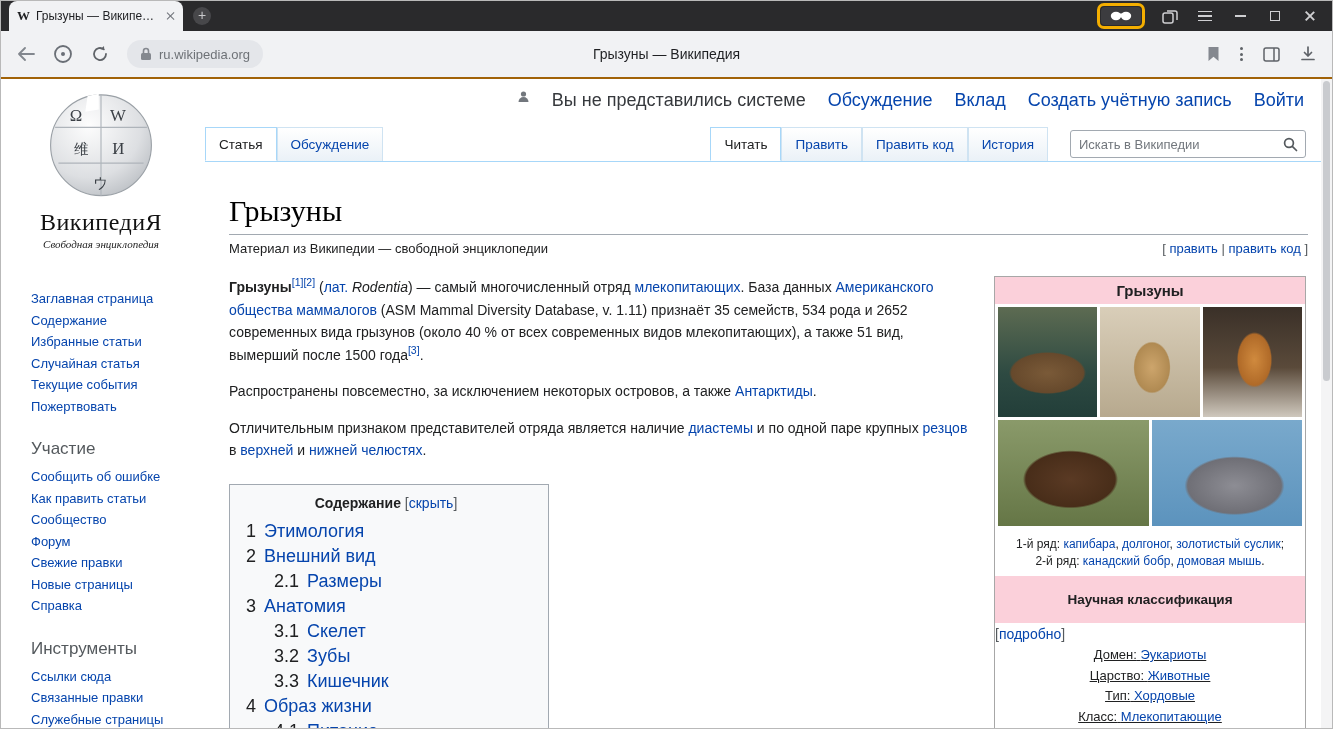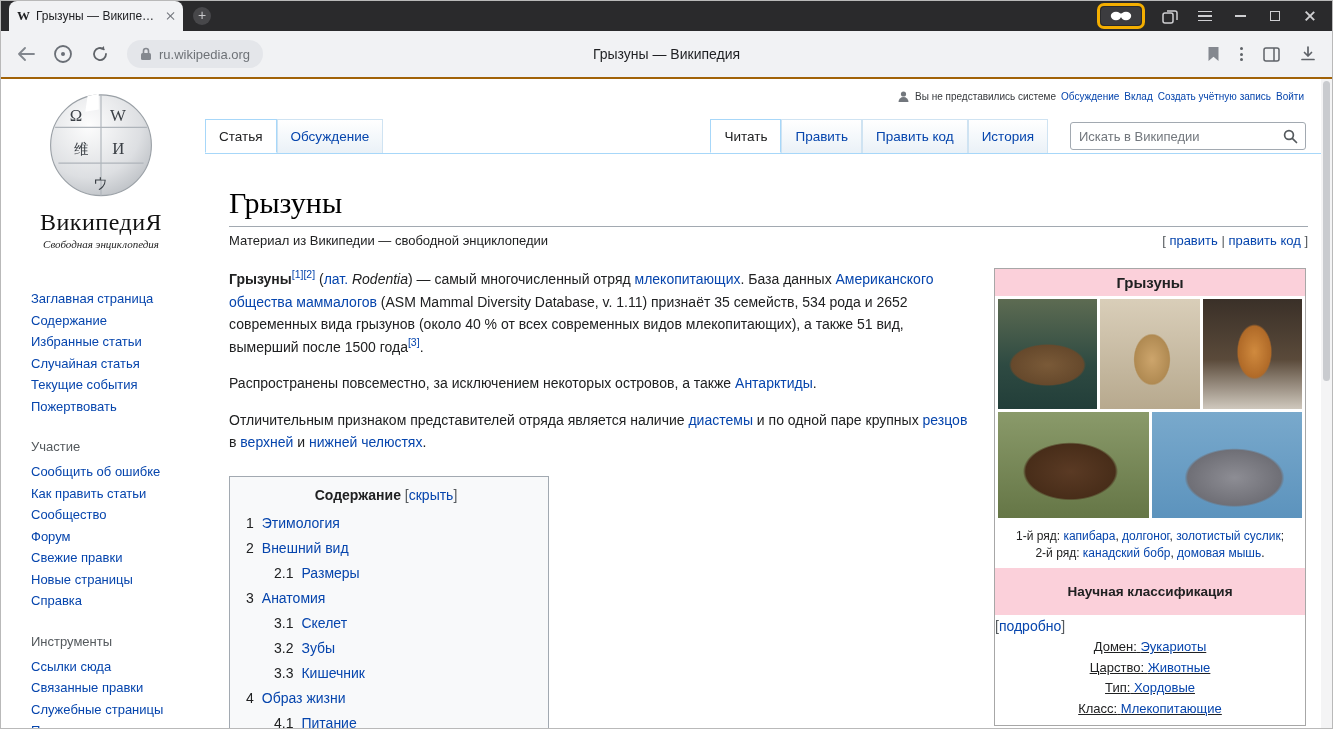--- a/index.html
+++ b/index.html
@@ -42,24 +42,24 @@
   .page { position:relative; height:649px; display:flex; background:#fff; overflow:hidden; }
   a.lk, .lk { color:#0645ad; cursor:pointer; text-decoration:none; }
 
   .sidebar { width:190px; flex:none; padding:8px 0 0 30px; }
   .logo-wrap { width:140px; text-align:center; }
   .wordmark { font-family:"Liberation Serif", serif; font-size:24px; color:#111; margin-top:6px; letter-spacing:.5px; }
   .tagline { font-family:"Liberation Serif", serif; font-style:italic; font-size:11px; color:#222; margin-top:2px; }
   .sb-nav { list-style:none; margin-top:38px; }
   .sb-nav li { font-size:13px; line-height:21.5px; }
   .sb-sec { margin-top:22px; }
-  .sb-title { font-size:13px; color:#54595d; padding-bottom:7px; }
+  .sb-title { font-size:17px; color:#54595d; padding-bottom:7px; }
 
   .main { flex:1; position:relative; padding-right:4px; }
-  .personal { display:flex; justify-content:flex-end; align-items:center; gap:5px; padding:11px 24px 0 0; font-size:10px; }
+  .personal { display:flex; justify-content:flex-end; gap:22px; padding:11px 24px 0 0; font-size:18px; }
   .personal .anon { color:#36393d; }
 
   .tabstrip { display:flex; align-items:flex-end; margin:16px 0 0 14px; border-bottom:1px solid #a7d7f9; padding-right:22px; }
   .vtab { height:34px; line-height:34px; padding:0 13px; font-size:13.5px; background:linear-gradient(#ffffff,#eaf1f7); border:1px solid #cfe3f2; border-bottom:none; color:#0645ad; white-space:nowrap; }
   .vtab.active { background:#fff; color:#202122; border-color:#a7d7f9; border-bottom:1px solid #fff; margin-bottom:-1px; }
   .vtabs { display:flex; }
   .vtabs.right { margin-left:auto; }
   .searchbox { margin:0 0 3px 22px; width:236px; height:28px; border:1px solid #a2a9b1; border-radius:3px; background:#fff; display:flex; align-items:center; }
   .search-input { border:none; outline:none; flex:1; height:100%; padding:0 4px 0 8px; font-size:13px; font-family:"Liberation Sans",sans-serif; color:#6d28d9; background:transparent; }
   .search-input::placeholder { color:#72777d; }
@@ -72,21 +72,21 @@
   .seg-b { font-weight:700; }
   .seg-a { color:#0645ad; cursor:pointer; }
   .seg-i { font-style:italic; }
   .seg-gr { color:#54595d; }
   sup.seg-ref { color:#0645ad; font-size:10.5px; line-height:0; cursor:pointer; }
 
   
   .toc { display:inline-block; border:1px solid #a2a9b1; background:#f8f9fa; padding:10px 22px 14px 16px; margin-top:8px; min-width:320px; }
   .toc-head { text-align:center; font-size:14px; margin-bottom:8px; }
   .toc-head b { font-weight:700; color:#202122; }
-  .toc-row { line-height:25px; font-size:14px; cursor:pointer; }
+  .toc-row { line-height:25px; font-size:18px; cursor:pointer; }
   .toc-row.lvl2 { padding-left:28px; }
   .toc-num { color:#202122; margin-right:8px; }
 
   
   .infobox { float:right; width:312px; margin:0 2px 14px 26px; border:1px solid #a7a7a7; background:#fff; font-size:12.5px; }
   .ib-title { background:#fbd0da; text-align:center; font-weight:700; font-size:15px; padding:5px 0; color:#202122; }
   .collage { padding:3px; background:#fff; }
   .crow { display:flex; gap:3px; margin-bottom:3px; }
   .crow:last-child { margin-bottom:0; }
   .cimg { height:110px; flex:1; }

